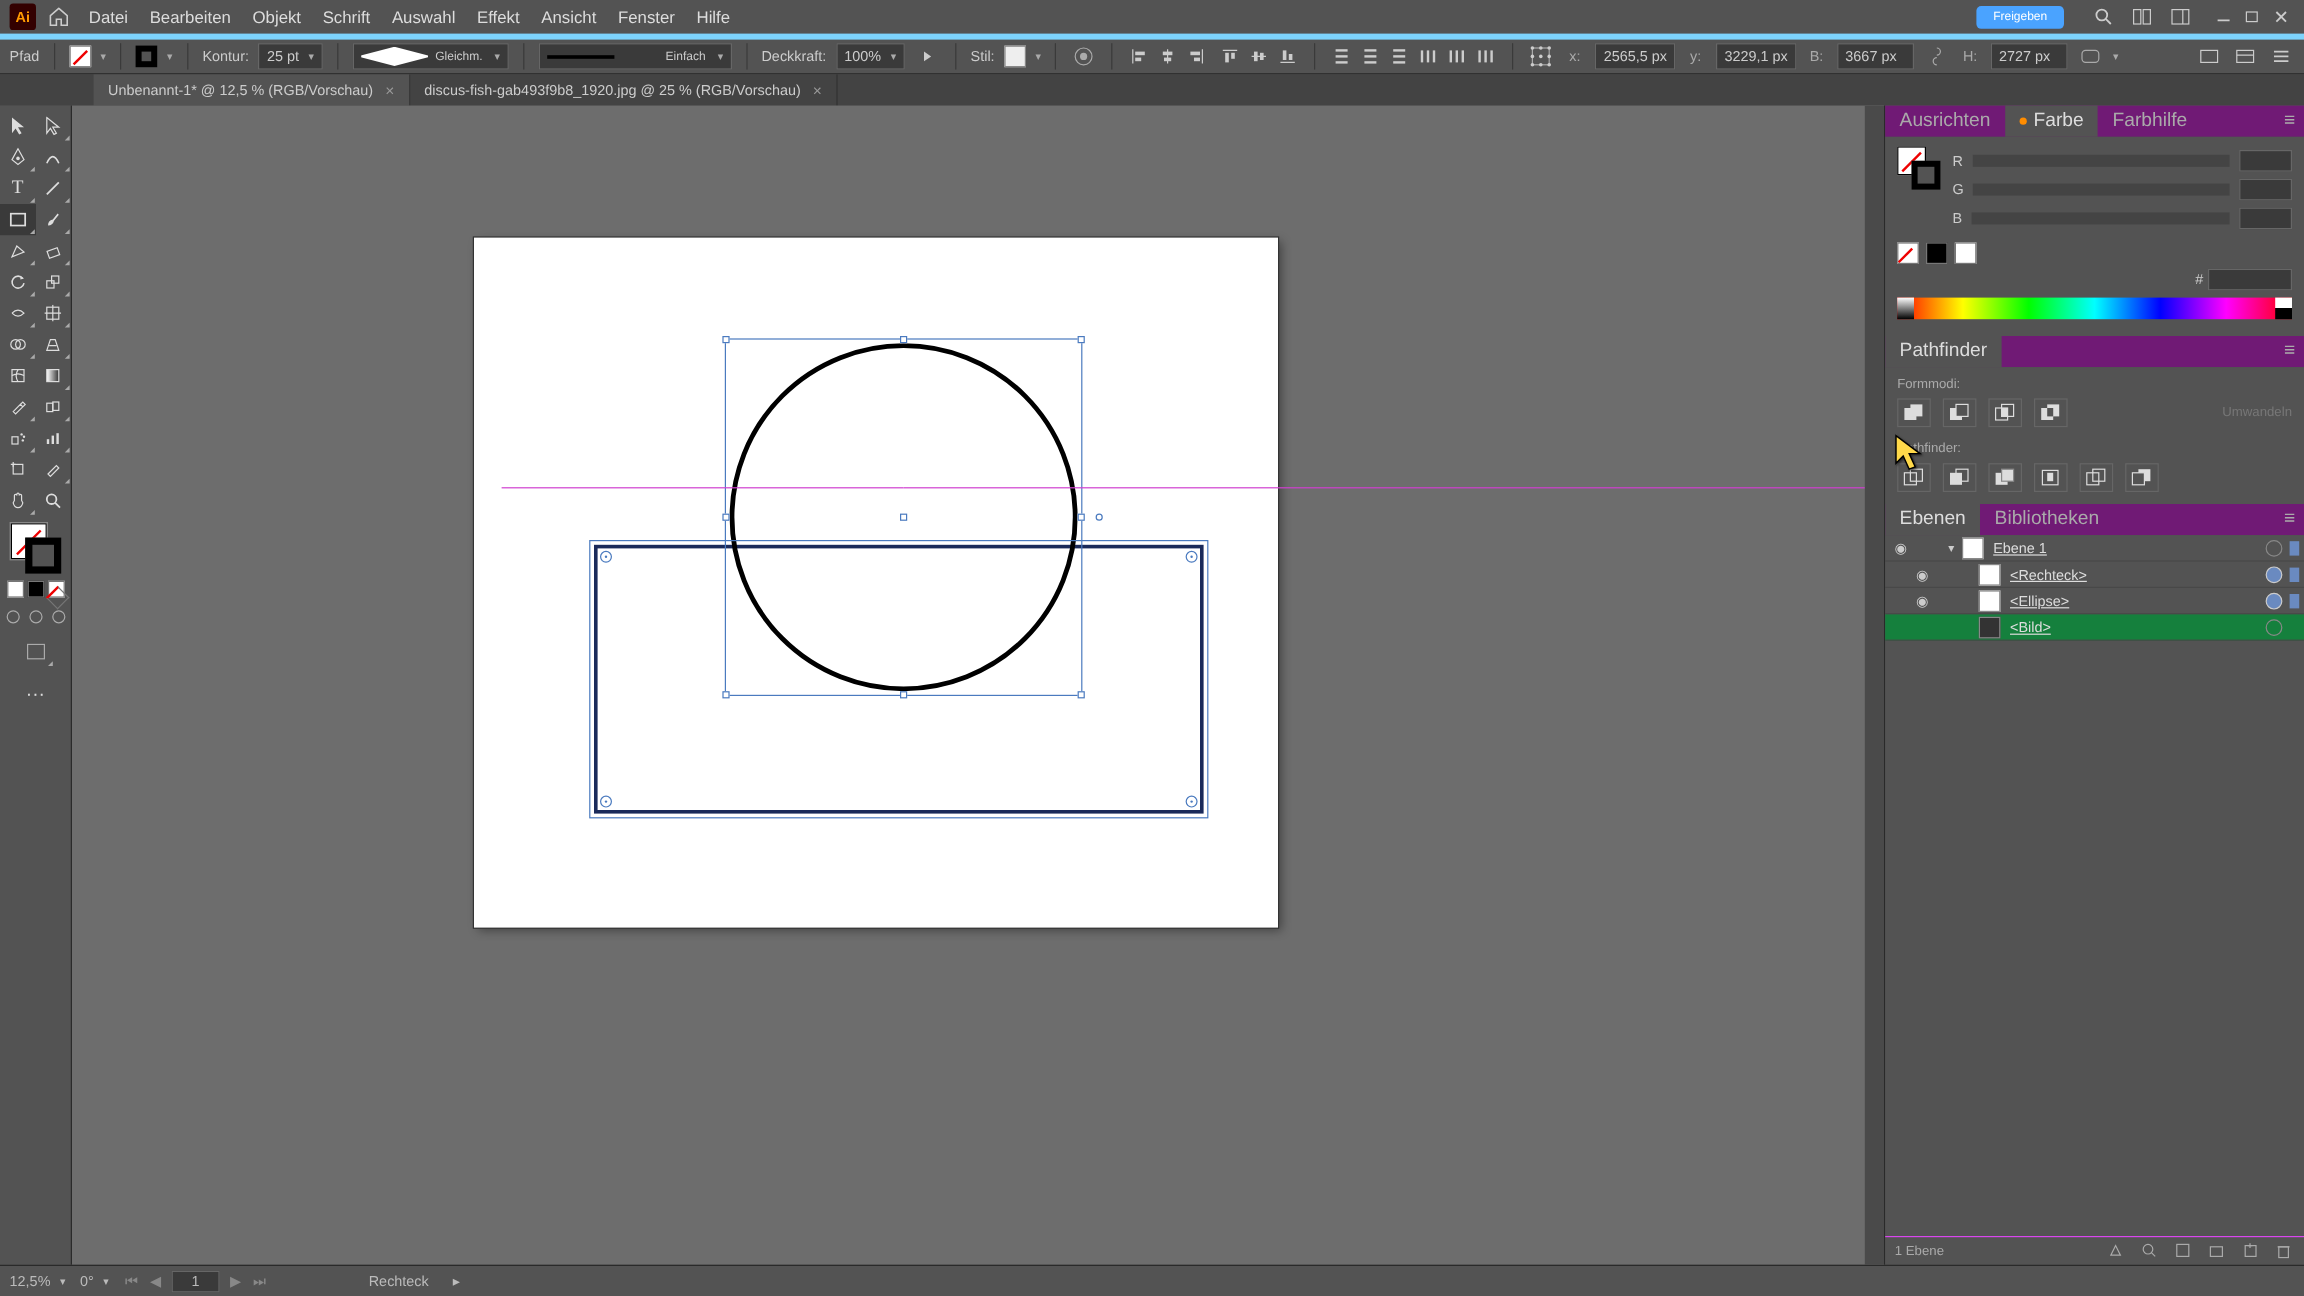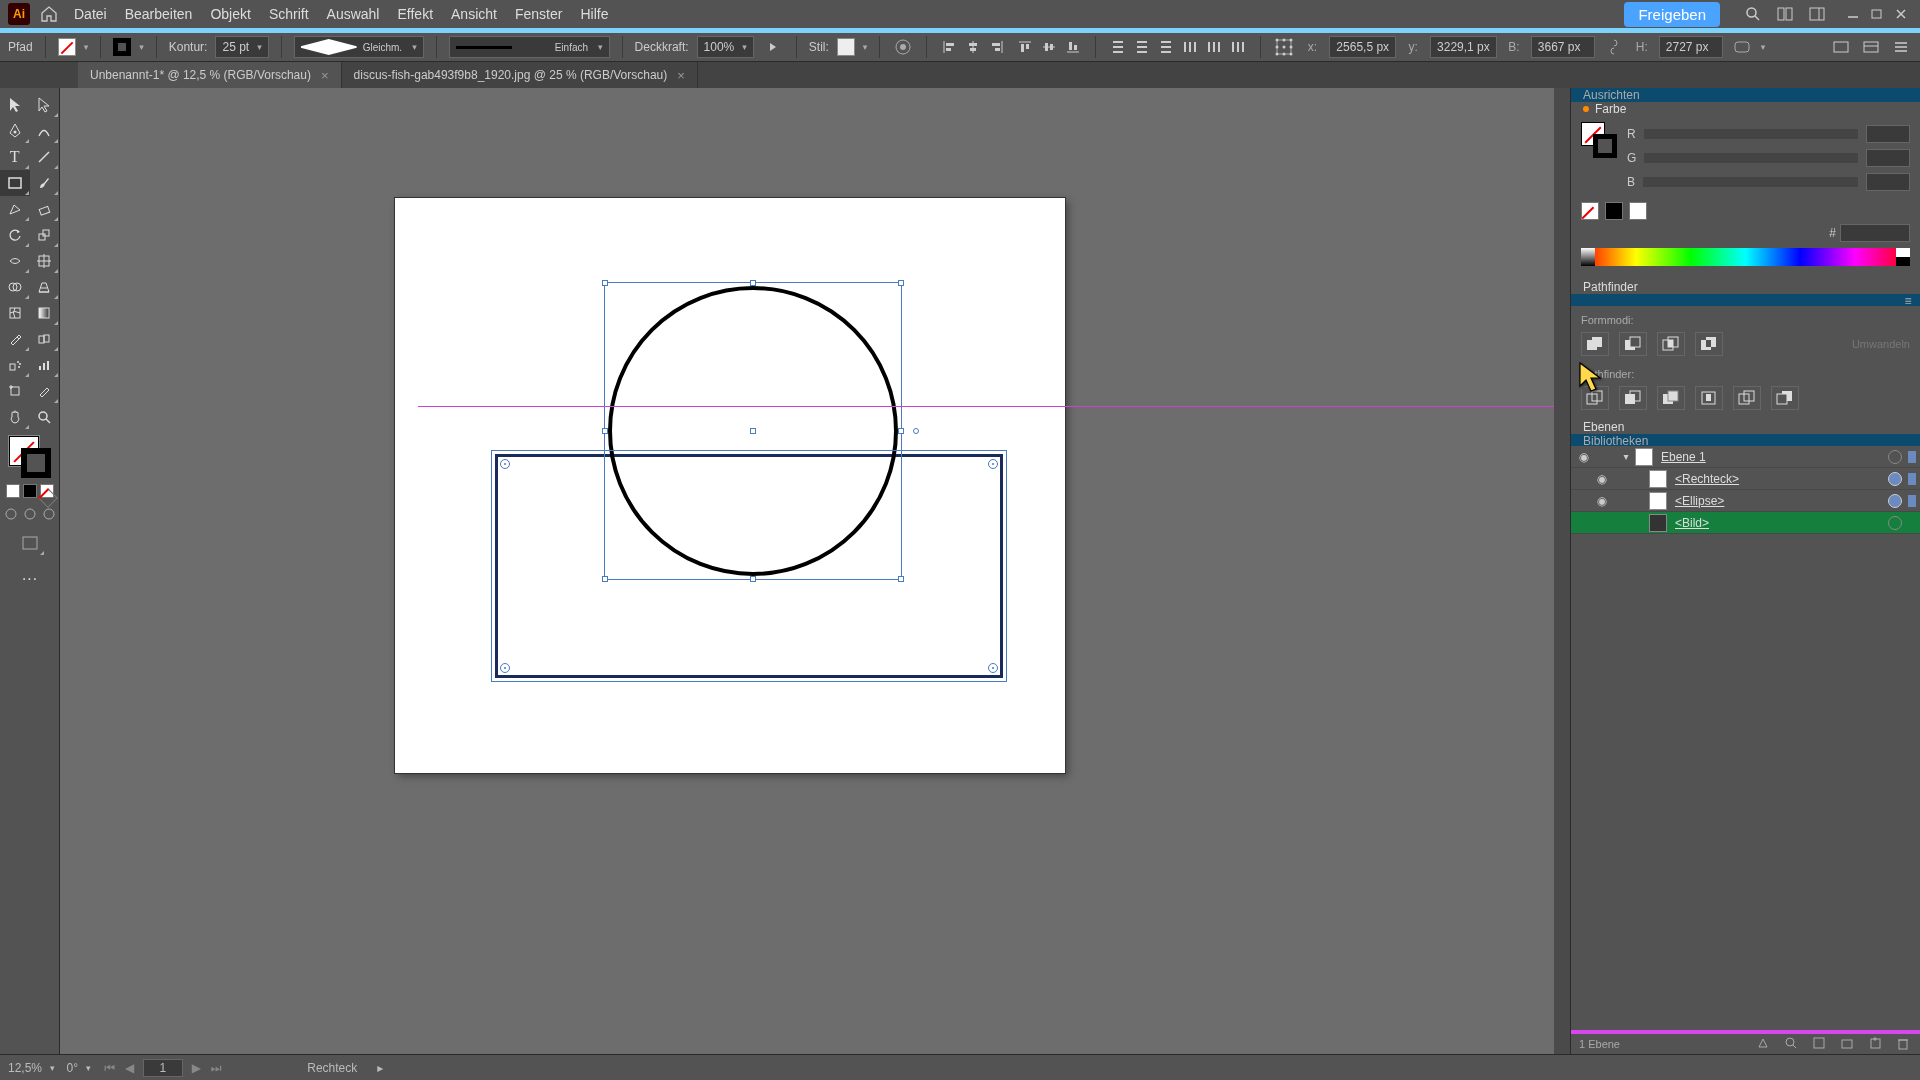--- a/index.html
+++ b/index.html
@@ -4,21 +4,21 @@
 <style>
 * { margin: 0; padding: 0; box-sizing: border-box; font-family: -apple-system, Segoe UI, Arial, sans-serif; user-select: none; }
 body { width: 1920px; height: 1080px; background: #535353; overflow: hidden; position: relative; }
 
 
 .menubar { height: 28px; background: #535353; display: flex; align-items: center; padding: 0 8px; color: #ddd; font-size: 14px; }
 .menubar .logo { width: 22px; height: 22px; background: #330000; color:#ff9a00; display:flex; align-items:center; justify-content:center; font-size:12px; font-weight:bold; border-radius:3px; margin-right:8px;}
 .menubar .home-icon { width:22px; height:22px; margin-right:14px; display:flex; align-items:center; justify-content:center; }
 .menubar .menu-item { margin-right: 18px; cursor: default; }
 .menubar .spacer { flex: 1; }
-.menubar .share-btn { background:#4aa3ff; color:#fff; padding:4px 14px; border-radius:4px; font-size:15px; margin-right:12px; }
+.menubar .share-btn { background:#4aa3ff; color:#fff; padding:4px 14px; border-radius:4px; font-size:10px; margin-right:12px; }
 .menubar .right-icon { width:22px; height:22px; margin-left:10px; display:flex; align-items:center; justify-content:center; }
 .win-btns { display:flex; margin-left:12px; }
 .win-btns div { width:18px; height:14px; margin-left:6px; }
 
 
 .controlbar { height: 34px; background:#535353; border-top:5px solid #7dd3fc; border-bottom:1px solid #2a2a2a; display:flex; align-items:center; padding:0 8px; color:#ccc; font-size:12px; gap:8px; }
 .controlbar .lbl { font-size:12px; color:#ccc; }
 .controlbar .swatch { width:18px; height:18px; border:1px solid #888; }
 .controlbar .sel { background:#3a3a3a; border:1px solid #666; height:22px; display:flex; align-items:center; padding:0 6px; gap:4px; }
 .controlbar .sel::after { content:"▾"; font-size:9px; color:#aaa; margin-left:4px; }
@@ -69,21 +69,21 @@
 .corner-c::after{ content:""; position:absolute; left:3px; top:3px; width:2px; height:2px; background:#4a7abf; border-radius:50%;}
 
 .smart-guide-h { position:absolute; left:693px; top:318px; right:-229px; height:0; border-top:1px solid #d040d0; }
 .smart-guide-h2 { position:absolute; left:358px; top:318px; width:335px; height:0; border-top:1px solid #d040d0; }
 
 .vscroll { position:absolute; right:0; top:0; bottom:0; width:16px; background:#4a4a4a; }
 
 
 .right-panels { width:350px; background:#535353; display:flex; }
 .panels { flex:1; display:flex; flex-direction:column; border-left:1px solid #2a2a2a; }
-.panel-tabs { height:26px; display:flex; background:#0c4a6e; font-size:12px; color:#aaa; align-items:stretch;flex-direction:column; }
+.panel-tabs { height:26px; display:flex; background:#701a75; font-size:16px; color:#aaa; align-items:stretch; }
 .panel-tabs .ptab { padding:0 12px; display:flex; align-items:center; }
 .panel-tabs .ptab.active { background:#535353; color:#ddd; }
 .panel-tabs .ptab .dot { width:6px; height:6px; background:#ff8c00; border-radius:50%; margin-right:6px; }
 .panel-tabs .gear { margin-left:auto; width:24px; display:flex; align-items:center; justify-content:center; }
 .panel-body { background:#535353; padding:8px 10px; font-size:12px; color:#ccc; position:relative; }
 .color-panel .fs-mini { width:36px; height:36px; position:relative; float:left; margin-right:10px; }
 .color-panel .fs-mini .f1 { position:absolute; left:0; top:0; width:24px; height:24px; background:#fff; border:1px solid #000;}
 .color-panel .fs-mini .f1::after{ content:""; position:absolute; left:0; right:0; top:50%; border-top:2px solid #e00; transform:rotate(-45deg);}
 .color-panel .fs-mini .f2 { position:absolute; right:0; bottom:0; width:24px; height:24px; background:#535353; border:5px solid #000;}
 .rgb-row { display:flex; align-items:center; height:24px; gap:8px; }
@@ -111,21 +111,21 @@
 .layer-row .tw { width:18px; text-align:center; font-size:10px; color:#ccc;}
 .layer-row .thumb { width:18px; height:18px; background:#fff; border:1px solid #888; margin-right:8px;}
 .layer-row .thumb.dark { background:#333; }
 .layer-row .name { flex:1;text-decoration:underline; }
 .layer-row .target { width:14px; height:14px; border:1px solid #888; border-radius:50%; margin-right:6px;}
 .layer-row .target.fill { background:#6a8ac0; border-color:#ccc;}
 .layer-row .selind { width:8px; height:12px; background:#6a8ac0; margin-right:4px;}
 .layer-row.indent1 { padding-left:18px; }
 .layer-row.indent1 .tw { width:14px; }
 
-.layers-footer { height:24px; border-top:4px solid #d946ef; display:flex; align-items:center; padding:4px 8px; font-size:11px; color:#aaa; gap:12px; margin-top:auto;}
+.layers-footer { height:24px; border-top:1px solid #d946ef; display:flex; align-items:center; padding:4px 8px; font-size:11px; color:#aaa; gap:12px; margin-top:auto;}
 .layers-footer .sp { flex:1;}
 .layers-footer .ico { width:16px; height:16px; }
 
 
 .statusbar { position:absolute; left:0; right:0; bottom:0; height:26px; background:#535353; border-top:1px solid #2a2a2a; display:flex; align-items:center; color:#bbb; font-size:12px; padding:0 8px; gap:12px;}
 .statusbar .zoom { display:flex; align-items:center; gap:4px;}
 .statusbar .zoom::after{ content:"▾"; font-size:9px; margin-left:4px;}
 .statusbar .nav { display:flex; align-items:center; gap:6px; }
 .statusbar .nav .btn { width:14px; text-align:center; color:#888;}
 

